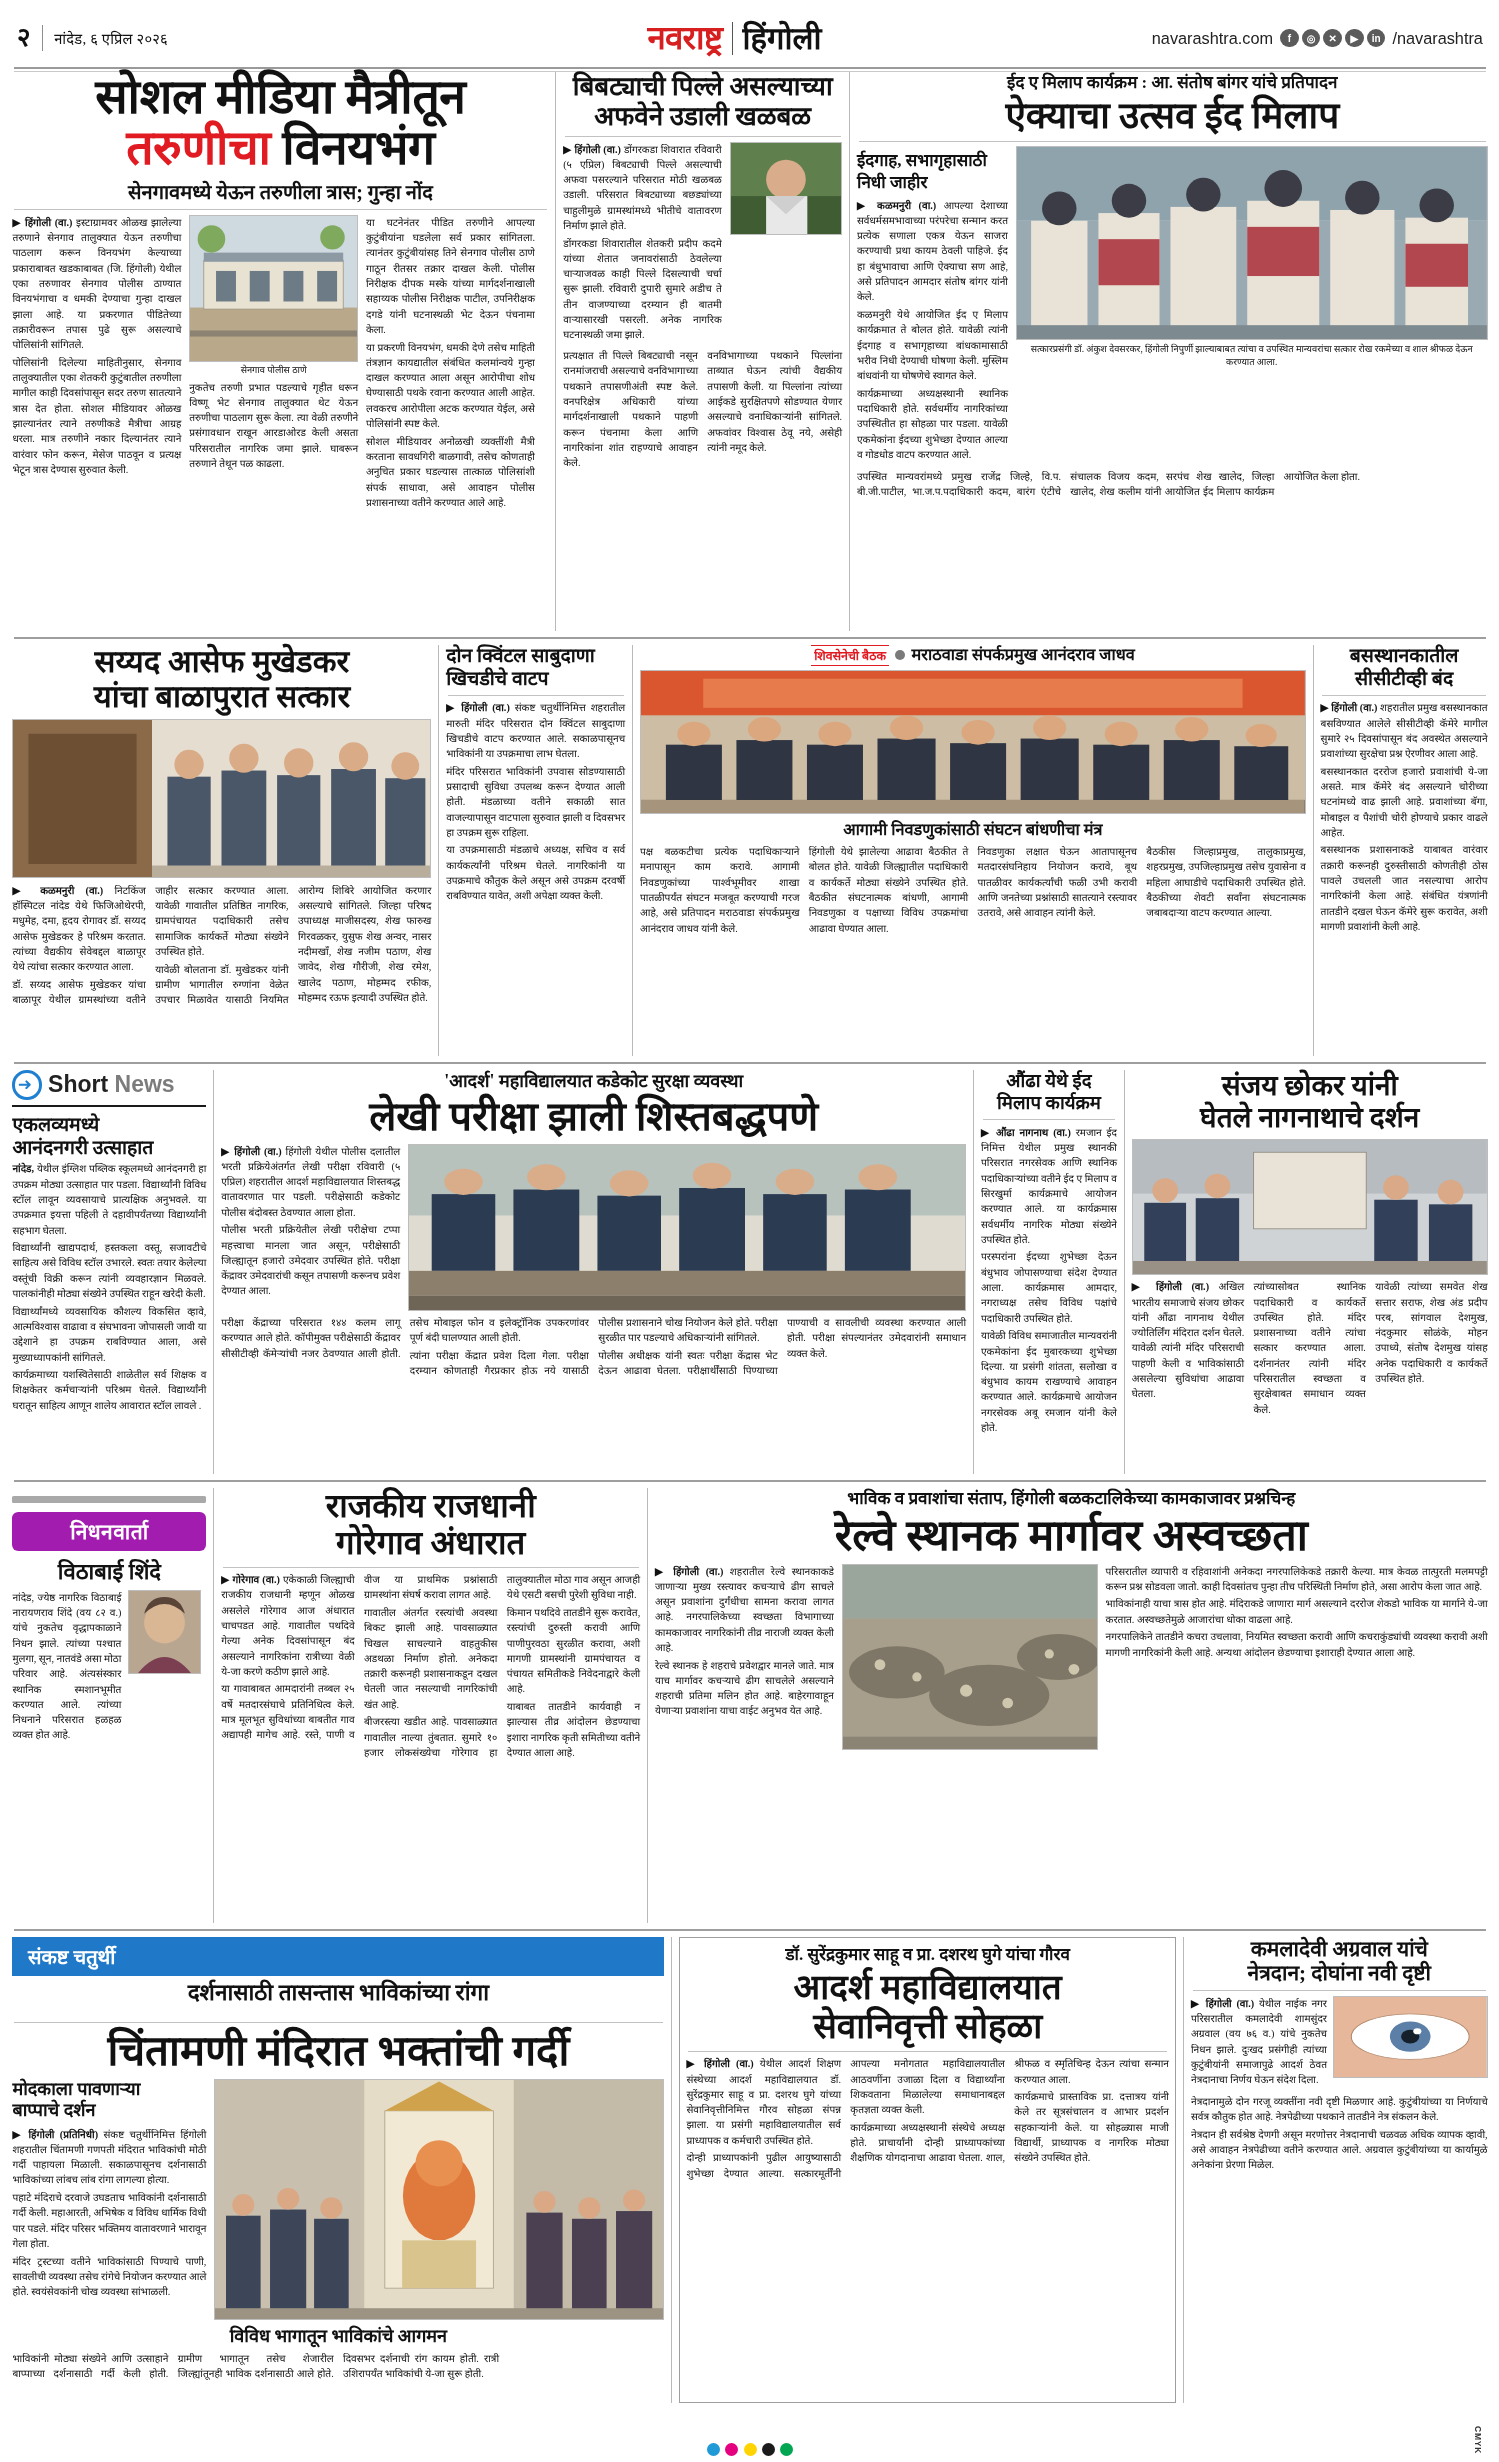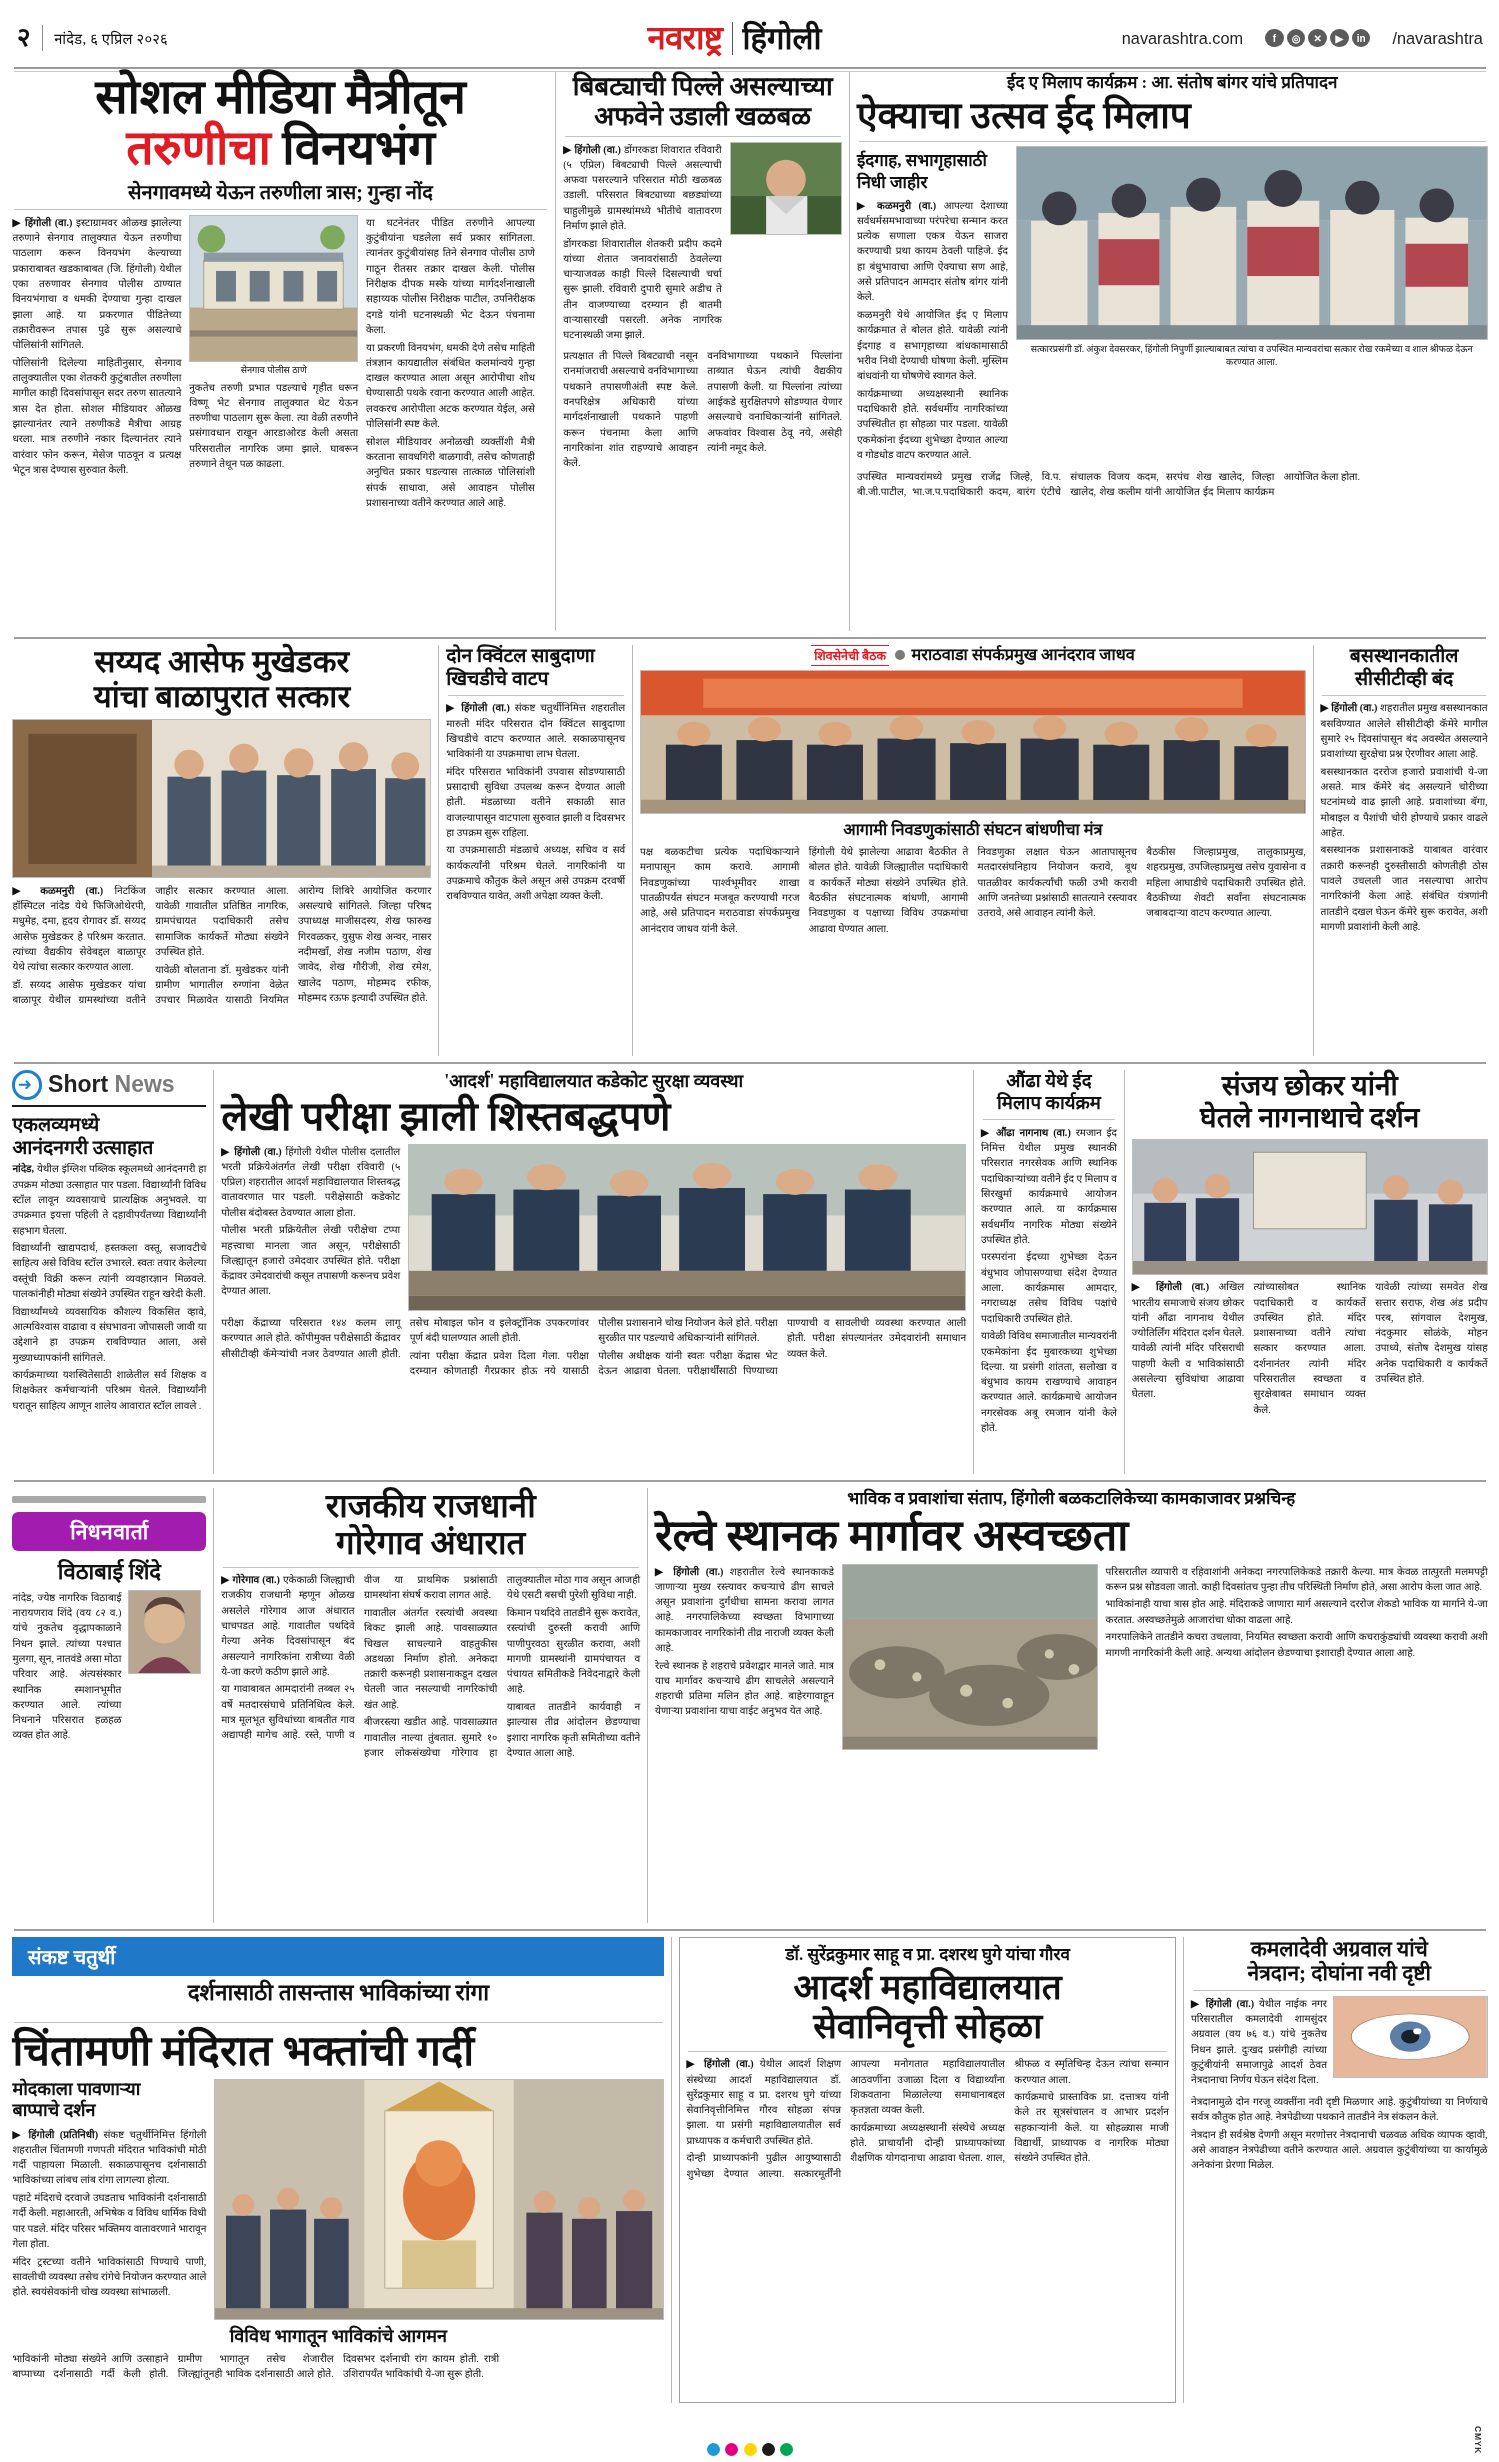--- a/index.html
+++ b/index.html
@@ -14,42 +14,42 @@
   
   .masthead{ display:flex; align-items:center; height:48px; padding:0 4.7px; }
   .mh-left{ display:flex; align-items:center; gap:11px; width:334px; }
   .mh-pageno{ font-size:26px; font-weight:700; line-height:1; }
   .mh-divider{ width:1.6px; height:26px; background:#8e8e8e; }
   .mh-date{ font-size:14.7px; letter-spacing:0.2px; }
   .mh-center{ flex:1; display:flex; align-items:center; justify-content:center; gap:9.3px; }
   .mh-logo{ color:#d81f20; font-size:33px; font-weight:800; letter-spacing:-0.8px; line-height:1; }
   .mh-sep{ width:1.6px; height:33px; background:#555; }
   .mh-edition{ font-size:31px; font-weight:800; line-height:1; }
-  .mh-right{ width:365px; display:flex; align-items:center; justify-content:flex-end; gap:22px; }
+  .mh-right{ width:365px; display:flex; align-items:center; justify-content:flex-end; gap:7px; }
   .mh-site{ font-size:16.3px; color:#222; font-family:"Liberation Sans",sans-serif; }
   .soc{ display:flex; gap:3.1px; }
   .soc i{
     width:18.6px;height:18.6px;border-radius:50%;background:#5b5b5b;color:#fff;
     display:flex;align-items:center;justify-content:center;font-size:10px;
     font-family:"Liberation Sans",sans-serif; font-style:normal; font-weight:700;
   }
   .mh-handle{ font-size:16.3px; color:#222; font-family:"Liberation Sans",sans-serif; }
   .rule-double{ height:5.4px; border-top:2.3px solid #9a9a9a; border-bottom:1.6px solid #c9c9c9; margin:4.7px 1.6px 0 1.6px; }
 
   
   .row{ display:flex; }
   .vline{ width:0.8px; background:#b9b9b9; margin:0 7px; align-self:stretch; }
   .hrule{ height:1.6px; background:#9e9e9e; margin:6.2px 1.6px; }
   .hrule-thin{ height:0.8px; background:#c2c2c2; margin:4.7px 1.6px; }
 
   
   .kicker{ font-size:14.7px; font-weight:700; text-align:center; line-height:1.25; margin-bottom:2.3px; }
   .hl-mega{ font-size:48px; font-weight:800; line-height:1.06; text-align:center; letter-spacing:-0.4px; }
   .hl-mega .red{ color:#e11b22; }
-  .hl-xl{ font-size:37px; font-weight:800; line-height:1.1; }
+  .hl-xl{ font-size:37px; font-weight:800; line-height:1.1; text-align:center; }
   .hl-lg{ font-size:31px; font-weight:800; line-height:1.12; text-align:center; }
   .hl-md{ font-size:26px; font-weight:800; line-height:1.14; text-align:center; }
   .hl-sm{ font-size:19.4px; font-weight:800; line-height:1.16; text-align:center; }
   .hl-xs{ font-size:16.3px; font-weight:700; line-height:1.2; text-align:center; }
   .subhead{ font-size:18.6px; font-weight:700; text-align:center; margin-top:3.9px; }
 
   
   .body{ font-size:10.2px; line-height:1.5; text-align:justify; }
   .body p{ margin-bottom:2.3px; }
   .dateline{ font-weight:700; }

